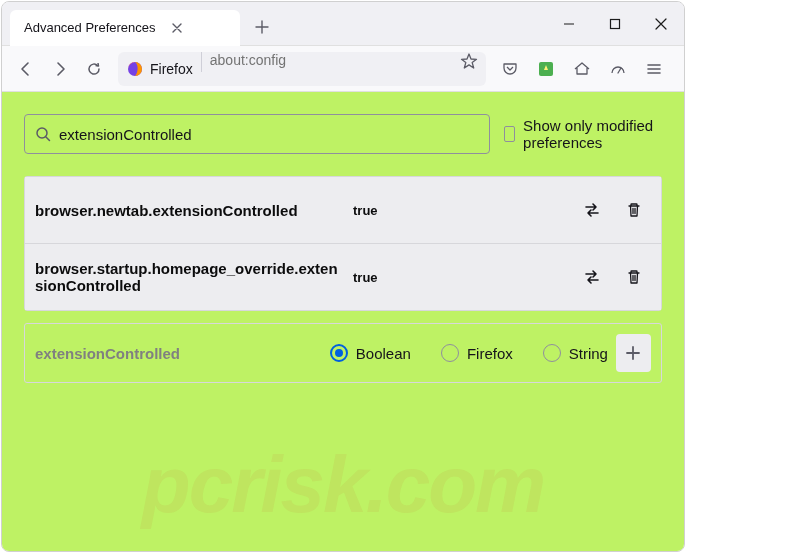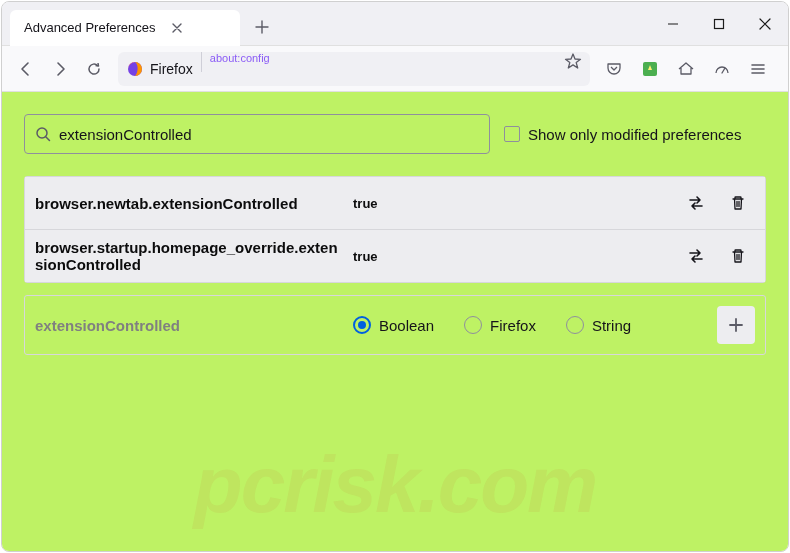--- a/index.html
+++ b/index.html
@@ -8,21 +8,21 @@
       background: #fff;
       width: 790px;
       height: 553px;
       overflow: hidden;
       position: relative;
     }
     .window {
       border: 1px solid #d0d0d0;
       border-radius: 8px;
       overflow: hidden;
-      width: 788px;
+      width: 684px;
       height: 551px;
       margin: 1px;
       background: #fff;
       display: flex;
       flex-direction: column;
     }
     
     .titlebar {
       display: flex;
       align-items: center;
@@ -63,21 +63,21 @@
       height: 34px;
       background: #f0f0f4;
       border-radius: 6px;
       display: flex;
       margin: 0 6px;
       padding: 0 8px;
       gap: 8px;
     }
     .url-firefox { display: flex; align-items: center; gap: 6px; font-size: 14px; color: #15141a; }
     .url-sep { width: 1px; height: 20px; background: #cfcfd8; }
-    .url-text { font-size: 11px; color: #8b5cf6; flex: 1; }
+    .url-text { font-size: 14px; color: #737373; flex: 1; }
     .toolbar-icons { display: flex; align-items: center; gap: 4px; margin-right: 6px; }
     .ext-icon { width: 18px; height: 18px; }
     
     .content {
       flex: 1;
       background: #bef264;
       padding: 22px;
       position: relative;
     }
     .search-row {
@@ -106,21 +106,21 @@
     }
     .checkbox-row { display: flex; align-items: center; gap: 8px; }
     .checkbox-box { width: 16px; height: 16px; border: 1px solid #8f8f9d; border-radius: 2px; cursor: pointer; }
     .checkbox-label { font-size: 15px; color: #15141a; }
     
     .pref-table { border: 1px solid #d7d7db; border-radius: 3px; }
     .pref-row {
       display: flex;
       align-items: center;
       min-height: 44px;
-      padding: 9px 10px;
+      padding: 16px 10px;
       gap: 8px;
     }
     .pref-row.modified { background: #ededf0; }
     .pref-row + .pref-row { border-top: 1px solid #d7d7db; }
     .pref-name {
       font-size: 15px;
       font-weight: 700;
       color: #0c0c0d;
       width: 310px;
       word-break: break-word;

